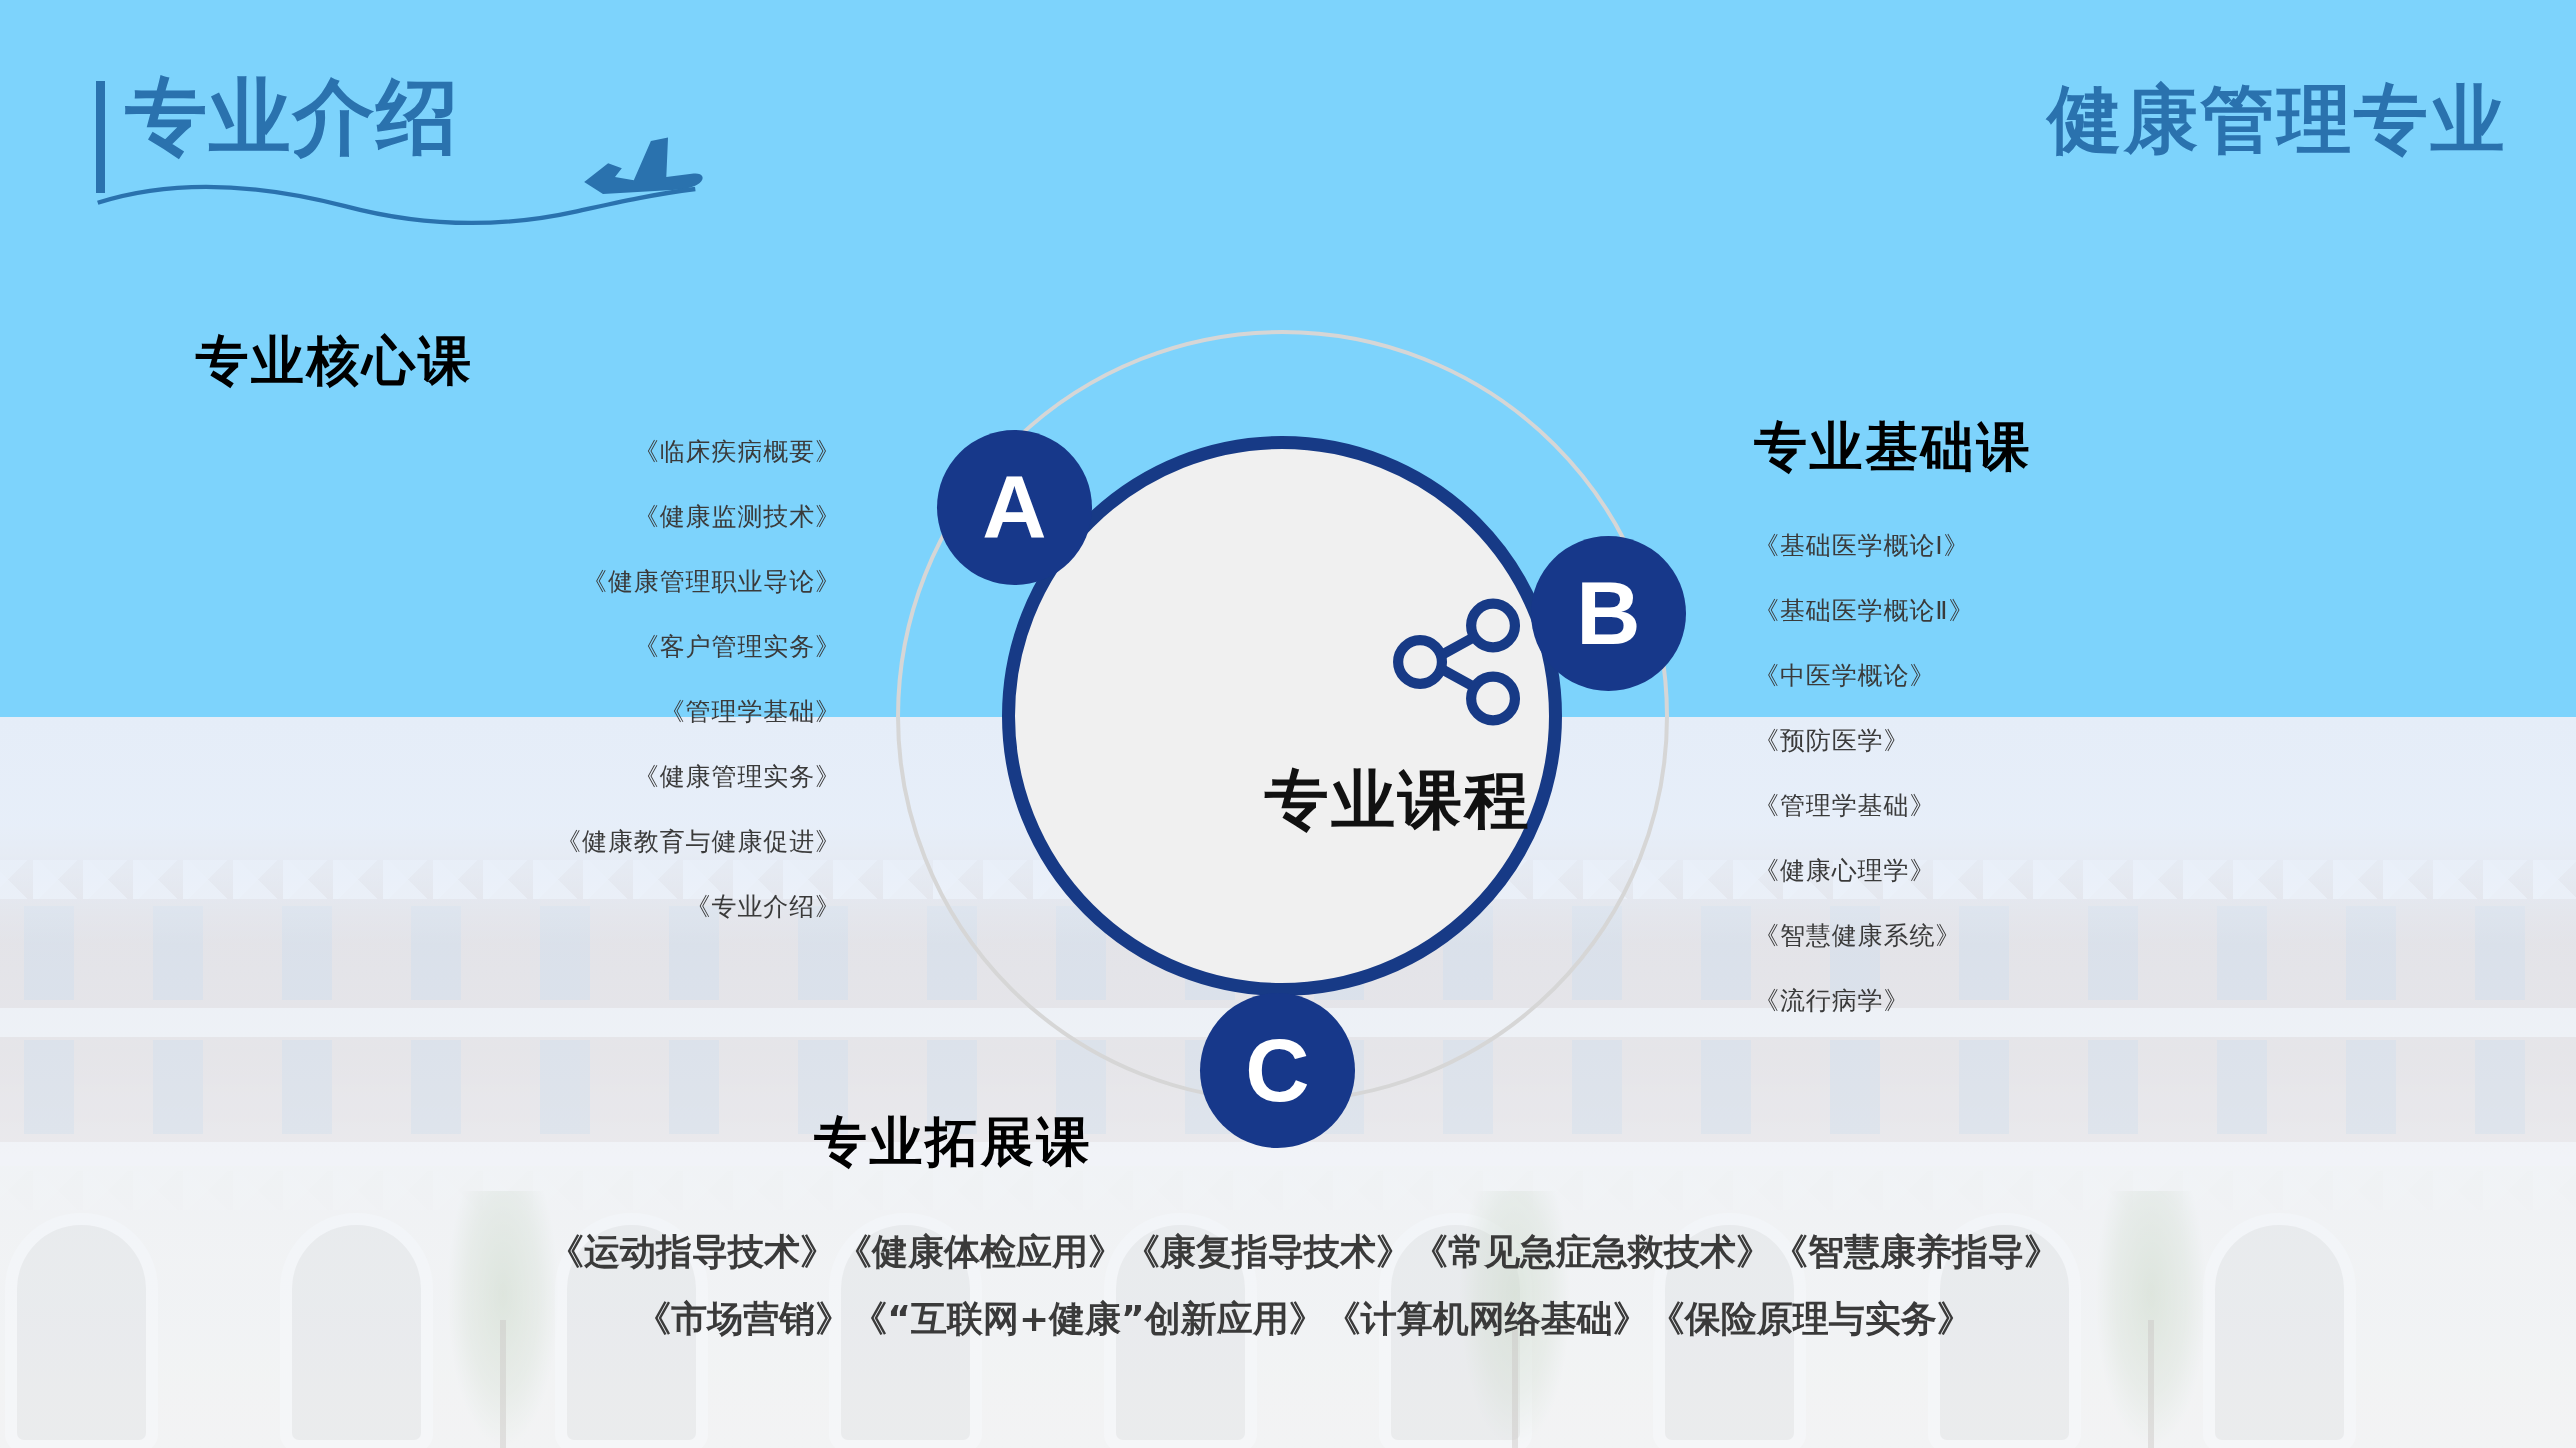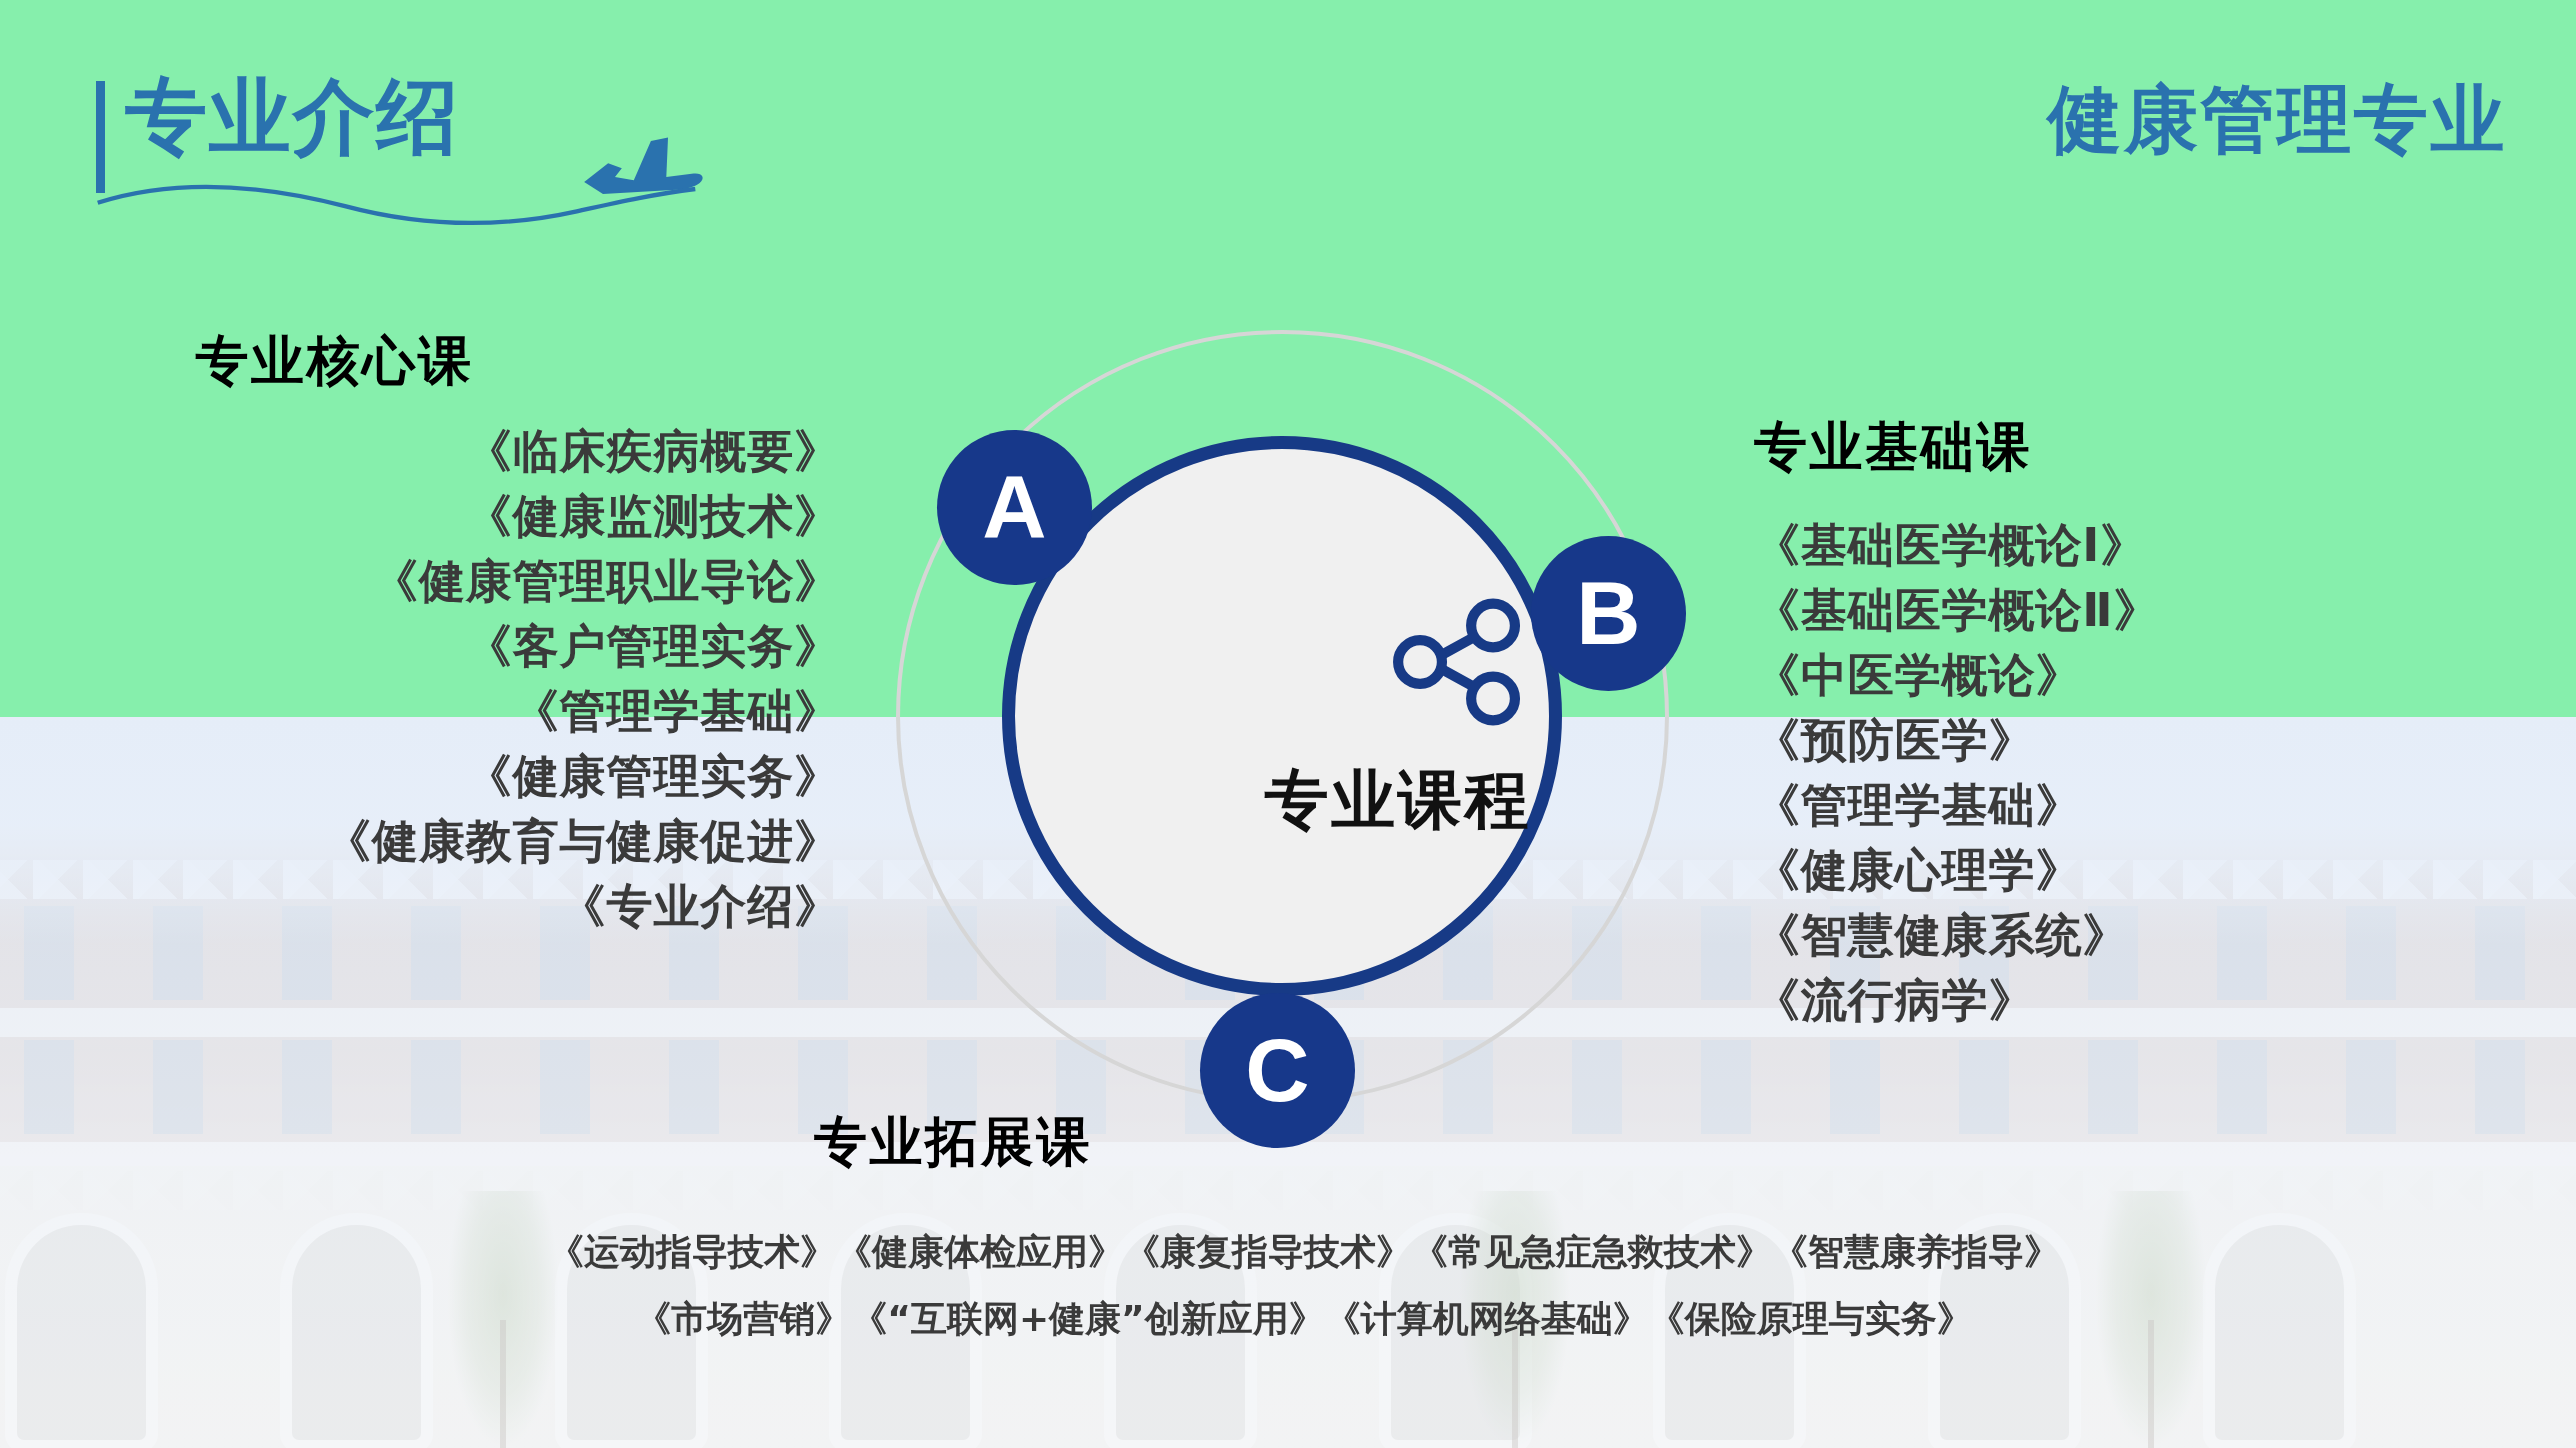--- a/index.html
+++ b/index.html
@@ -6,21 +6,21 @@
   body{
     width:2576px;height:1449px;
     font-family:"Liberation Sans","DejaVu Sans",sans-serif;
     background:#ffffff;
     overflow:hidden;
     position:relative;
   }
   #slide{
     position:absolute;inset:0;
     width:2576px;height:1449px;
-    background:#86efac;
+    background:#7dd3fc;
     overflow:hidden;
   }
 
   
   .bg-band{
     position:absolute;left:0;right:0;top:717px;bottom:0;
     background:linear-gradient(180deg,#e5edf8 0%,#e9f0fa 35%,#eef3fa 60%,#f3f6fb 100%);
   }
   .bg-photo{
     position:absolute;left:0;right:0;top:824px;bottom:0;
@@ -137,21 +137,21 @@
   .badge-c{left:304px;top:663px;}
 
   
   .col{position:absolute;}
   .col-head{
     font-size:53px;font-weight:bold;color:#000;letter-spacing:2.6px;white-space:nowrap;
     font-family:"DejaVu Sans","Liberation Sans",sans-serif;
   }
   .col-list{margin-top:20.6px;}
   .course{
-    font-size:46px;font-weight:bold;color:#3a3a3a;letter-spacing:0.9px;
+    font-size:25px;font-weight:normal;color:#3a3a3a;letter-spacing:0.9px;
     line-height:65px;white-space:nowrap;
     font-family:"DejaVu Sans","Liberation Sans",sans-serif;
   }
 
   .col-core{left:0;top:326px;width:858px;text-align:right;padding-right:17px;box-sizing:border-box;}
   .col-core .col-head{display:block;text-align:center;padding-right:172px;}
 
   .col-basic{left:1743px;top:412px;width:738px;text-align:left;margin-left:11px;}
   .col-basic .col-head{display:block;text-align:left;}
   .col-basic .col-list{margin-top:29px;}

